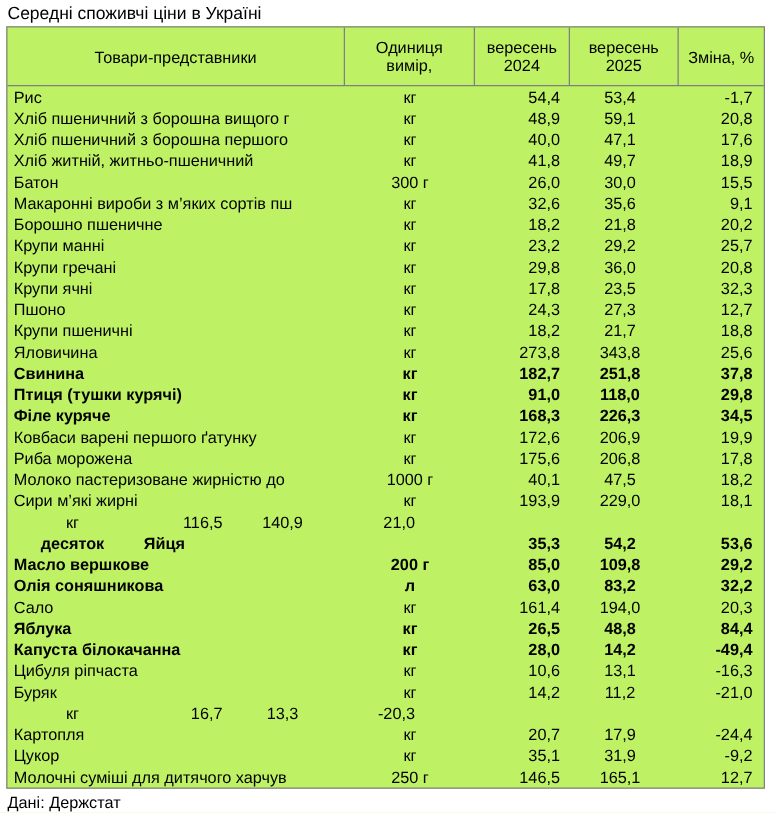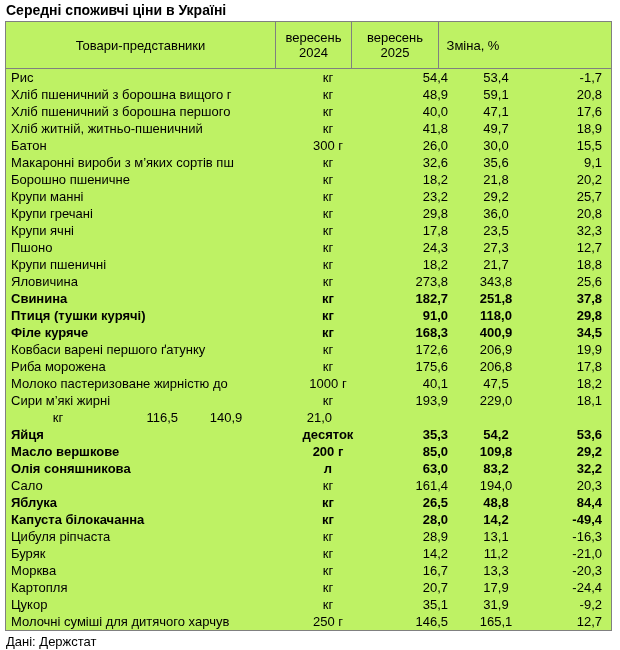--- a/index.html
+++ b/index.html
@@ -2,21 +2,21 @@
 <html><head>
 <meta charset="utf-8">
 <style>
   * { margin:0; padding:0; box-sizing:border-box; }
   html,body { width:620px; height:650px; background:#ffffff; }
   body { font-family:"Liberation Sans","DejaVu Sans",sans-serif; color:#000; }
   .page { position:relative; width:620px; height:650px; background:#fff; overflow:hidden; }
 
   .title-row { position:absolute; left:6px; top:2px; width:608px; height:19px;
                display:flex; justify-content:space-between; align-items:flex-start; }
-  .page-title { font-size:14px; font-weight:bold; line-height:16px;
+  .page-title { font-size:14px; font-weight:normal; line-height:16px;
                 border-bottom:2px solid #000; padding-bottom:17px; }
   .currency-note { font-size:13px; line-height:16px; padding-right:2px;margin-top:24px; }
 
   .price-table { position:absolute; left:5px; top:21px; width:607px;
                  border:1px solid #808080; background:#bef264; }
 
   .thead { display:flex; height:47px; border-bottom:1px solid #808080; }
   .th { display:flex; align-items:center; justify-content:center; text-align:center;
         font-size:13px; line-height:15px; white-space:pre-line; overflow:hidden; }
   .th.c-name  { width:270px; border-right:1px solid #808080; }
@@ -43,20 +43,22 @@
 <div class="page">
 
   <div class="title-row">
     <span class="page-title">Середні споживчі ціни в Україні</span>
     <span class="currency-note">(грн)</span>
   </div>
 
   <div class="price-table">
     <div class="thead">
       <div class="th c-name">Товари-представники</div>
+      <div class="th c-unit">Одиниця
+вимір,</div>
       <div class="th c-y24">вересень
 2024</div>
       <div class="th c-y25">вересень
 2025</div>
       <div class="th c-chg">Зміна, %</div>
     </div>
     <div class="tbody">
         <div class="tr">
       <div class="td c-name">Рис</div>
       <div class="td c-unit">кг</div>
@@ -159,21 +161,21 @@
       <div class="td c-name">Птиця (тушки курячі)</div>
       <div class="td c-unit">кг</div>
       <div class="td c-y24">91,0</div>
       <div class="td c-y25">118,0</div>
       <div class="td c-chg">29,8</div>
     </div>
         <div class="tr bold">
       <div class="td c-name">Філе куряче</div>
       <div class="td c-unit">кг</div>
       <div class="td c-y24">168,3</div>
-      <div class="td c-y25">400,9</div>
+      <div class="td c-y25">226,3</div>
       <div class="td c-chg">34,5</div>
     </div>
         <div class="tr">
       <div class="td c-name">Ковбаси варені першого ґатунку</div>
       <div class="td c-unit">кг</div>
       <div class="td c-y24">172,6</div>
       <div class="td c-y25">206,9</div>
       <div class="td c-chg">19,9</div>
     </div>
         <div class="tr">
@@ -197,22 +199,22 @@
       <div class="td c-y25">229,0</div>
       <div class="td c-chg">18,1</div>
     </div>
         <div class="tr">
       <div class="td c-unit">кг</div>
       <div class="td c-y24">116,5</div>
       <div class="td c-y25">140,9</div>
       <div class="td c-chg">21,0</div>
     </div>
         <div class="tr bold">
+      <div class="td c-unit">десяток</div>
       <div class="td c-name">Яйця</div>
-      <div class="td c-unit">десяток</div>
       <div class="td c-y24">35,3</div>
       <div class="td c-y25">54,2</div>
       <div class="td c-chg">53,6</div>
     </div>
         <div class="tr bold">
       <div class="td c-name">Масло вершкове</div>
       <div class="td c-unit">200 г</div>
       <div class="td c-y24">85,0</div>
       <div class="td c-y25">109,8</div>
       <div class="td c-chg">29,2</div>
@@ -241,33 +243,32 @@
         <div class="tr bold">
       <div class="td c-name">Капуста білокачанна</div>
       <div class="td c-unit">кг</div>
       <div class="td c-y24">28,0</div>
       <div class="td c-y25">14,2</div>
       <div class="td c-chg">-49,4</div>
     </div>
         <div class="tr">
       <div class="td c-name">Цибуля ріпчаста</div>
       <div class="td c-unit">кг</div>
-      <div class="td c-y24">28,9</div>
+      <div class="td c-y24">10,6</div>
       <div class="td c-y25">13,1</div>
       <div class="td c-chg">-16,3</div>
     </div>
         <div class="tr">
       <div class="td c-name">Буряк</div>
       <div class="td c-unit">кг</div>
       <div class="td c-y24">14,2</div>
       <div class="td c-y25">11,2</div>
       <div class="td c-chg">-21,0</div>
     </div>
         <div class="tr">
-      <div class="td c-name">Морква</div>
       <div class="td c-unit">кг</div>
       <div class="td c-y24">16,7</div>
       <div class="td c-y25">13,3</div>
       <div class="td c-chg">-20,3</div>
     </div>
         <div class="tr">
       <div class="td c-name">Картопля</div>
       <div class="td c-unit">кг</div>
       <div class="td c-y24">20,7</div>
       <div class="td c-y25">17,9</div>

